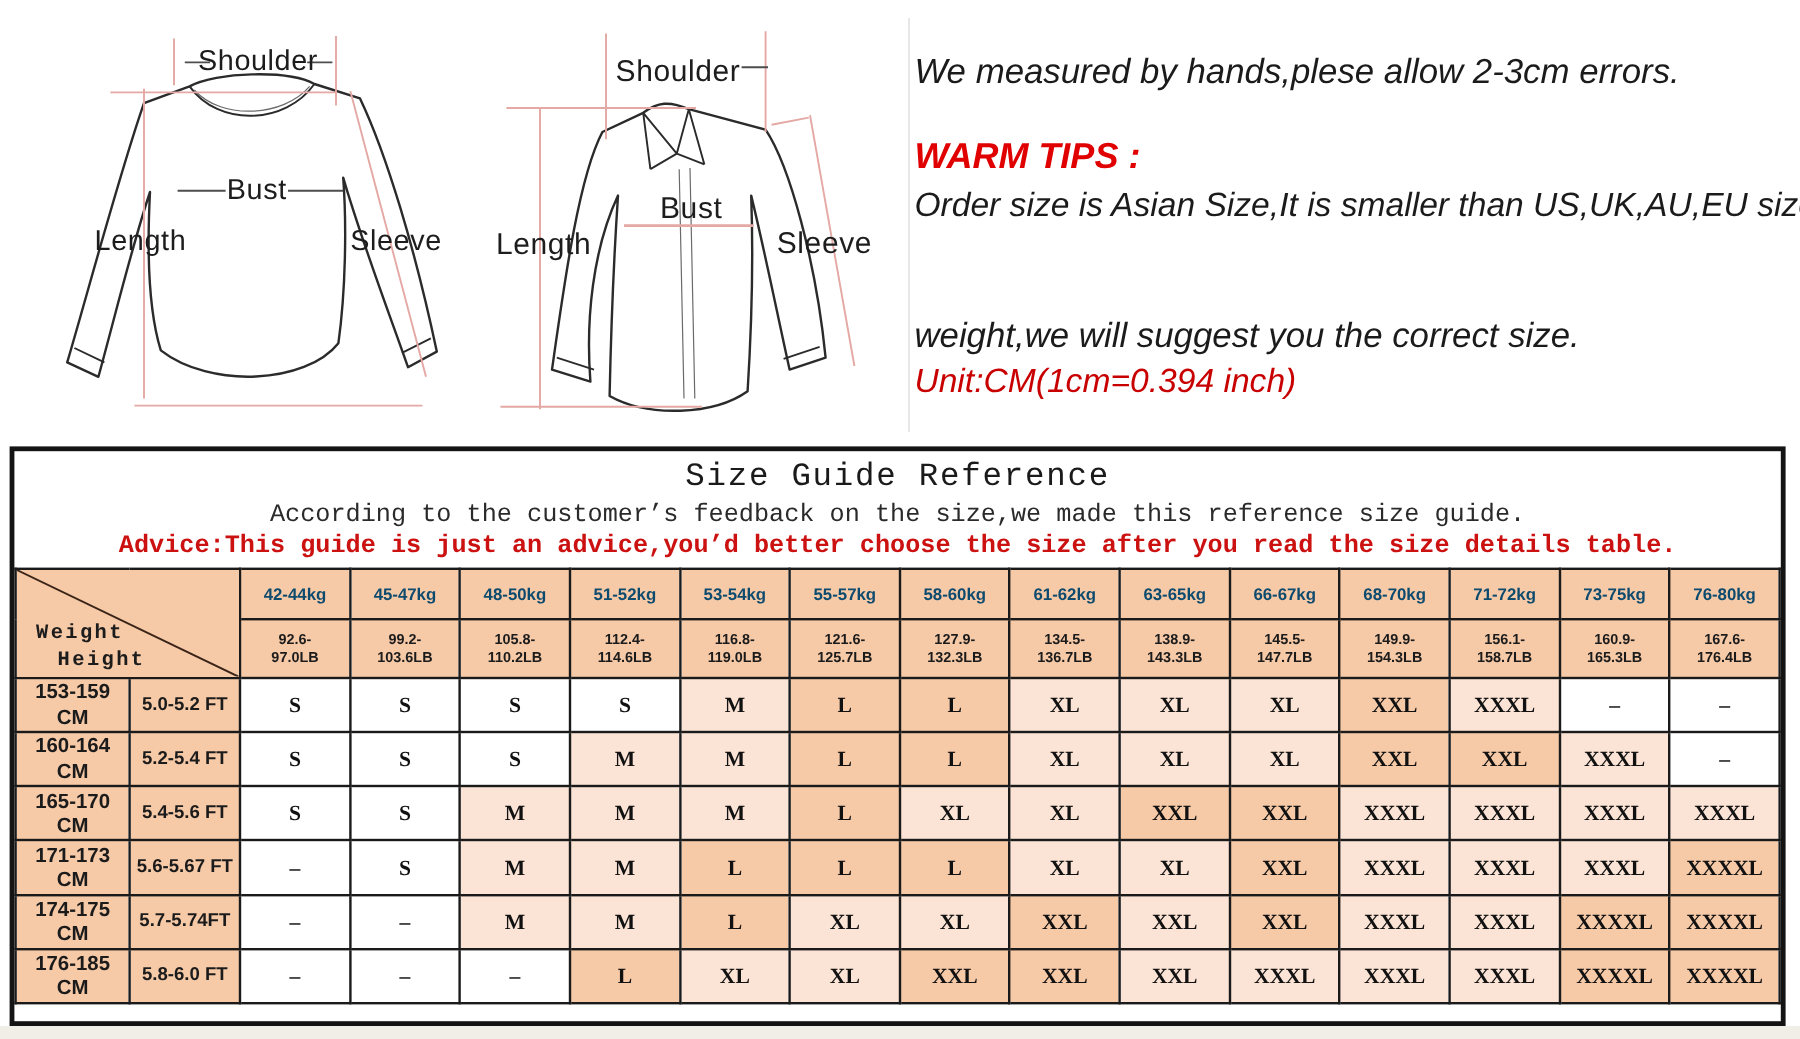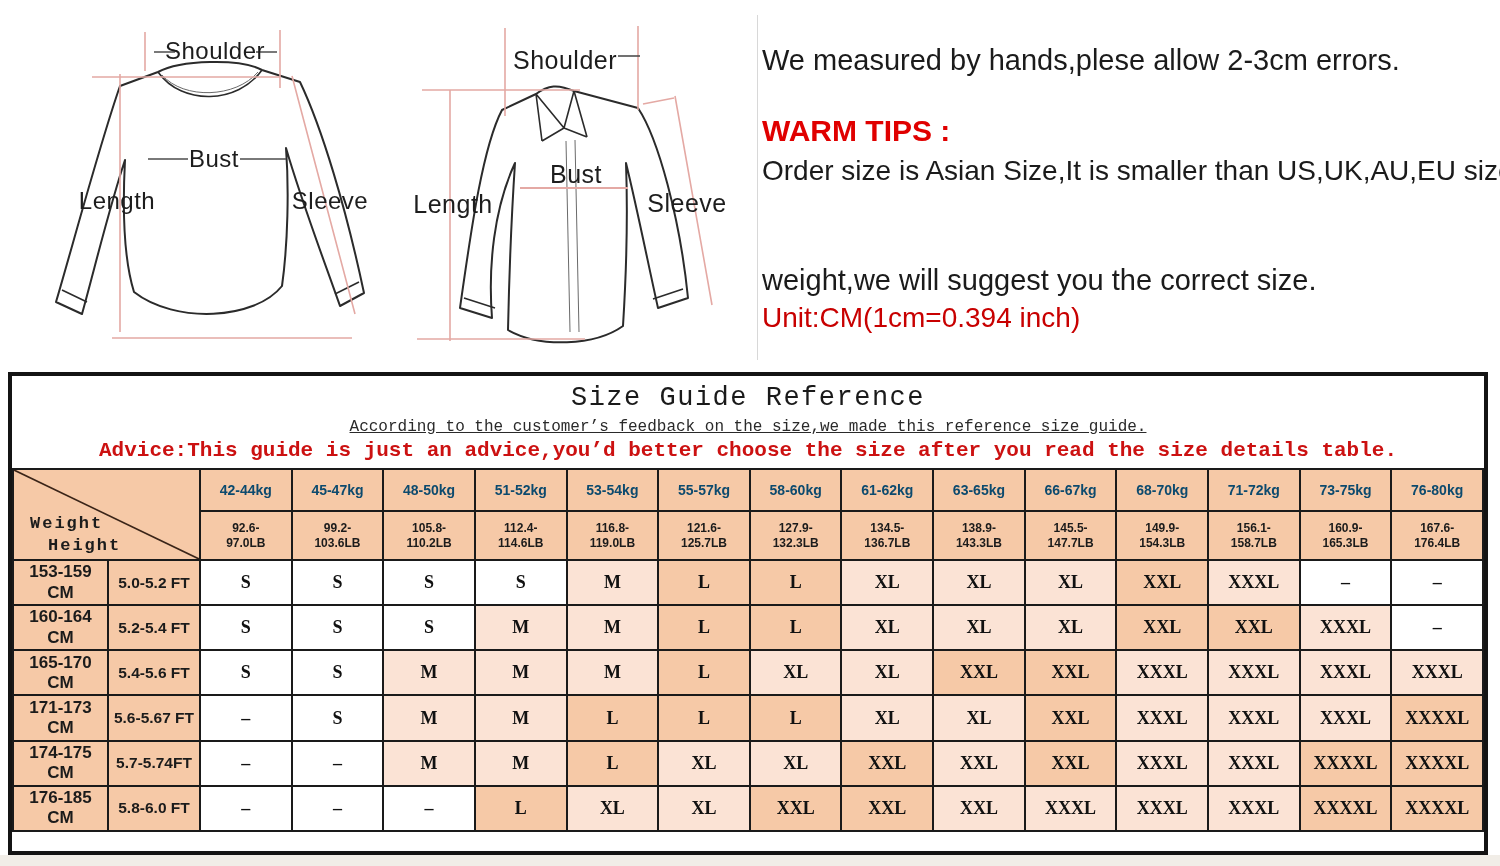--- a/index.html
+++ b/index.html
@@ -15,36 +15,36 @@
   .detail{fill:none;stroke:#2b2b2b;stroke-width:1.6;stroke-linejoin:round;}
   .thin{fill:none;stroke:#6a6a6a;stroke-width:1;}
   .guide{fill:none;stroke:var(--guide-pink);stroke-width:1.6;}
   .guide-bold{fill:none;stroke:var(--guide-pink);stroke-width:2.2;}
   .mseg{fill:none;stroke:#4d4d4d;stroke-width:1.6;}
   .glabel{position:absolute;transform:translate(-50%,-50%);font-size:24px;color:#1d1d1d;
           white-space:nowrap;letter-spacing:0.5px;}
   #garment-right .glabel{font-size:25px;}
   #top-divider{position:absolute;left:757px;top:15px;width:1px;height:345px;background:#d8d8d8;}
 
-  .note{position:absolute;white-space:nowrap;line-height:1.15;}
+  .note{position:absolute;white-space:nowrap;line-height:1.15;font-style:italic;}
   #note-measured{left:762px;top:44px;font-size:29px;}
   #note-warm-head{left:762px;top:114px;font-size:30px;font-weight:bold;color:var(--red-warm);}
   #note-warm-body{left:762px;top:155px;font-size:28px;}
   #note-sure1{left:762px;top:228px;font-size:29px;}
   #note-sure2{left:762px;top:264px;font-size:29px;}
   #note-unit{left:762px;top:302px;font-size:28px;color:var(--red-unit);}
 
   
   #panel{position:absolute;left:8px;top:372px;width:1480px;height:483px;box-sizing:border-box;
          border:4px solid #141414;background:#ffffff;}
   #panel-title{margin:0;padding-top:7px;text-align:center;
         font-family:"Liberation Mono", monospace;font-weight:normal;font-size:27px;
         letter-spacing:1.5px;color:#1a1a1a;}
   #panel-subtitle{margin:0;padding-top:5px;text-align:center;
-        font-family:"Liberation Mono", monospace;font-size:16px;color:#2a2a2a;text-decoration:underline;}
+        font-family:"Liberation Mono", monospace;font-size:21px;color:#2a2a2a;}
   #panel-advice{margin:0;padding-top:3px;text-align:center;white-space:nowrap;
         font-family:"Liberation Mono", monospace;font-weight:bold;font-size:21px;
         color:var(--red-advice);}
 
   #size-table{width:100%;height:364px;margin-top:6px;border-collapse:collapse;table-layout:fixed;}
   #size-table th,#size-table td{border:2px solid var(--grid-border);padding:0;text-align:center;
         vertical-align:middle;overflow:hidden;}
   #size-table col.c-cm{width:95px;} #size-table col.c-ft{width:92px;}
   tr.hdr-kg{height:42px;} tr.hdr-lb{height:49px;} #grid-body tr{height:45px;}
   .kg{background:var(--header-bg);font-size:14px;font-weight:bold;color:#0c4a6e;}

